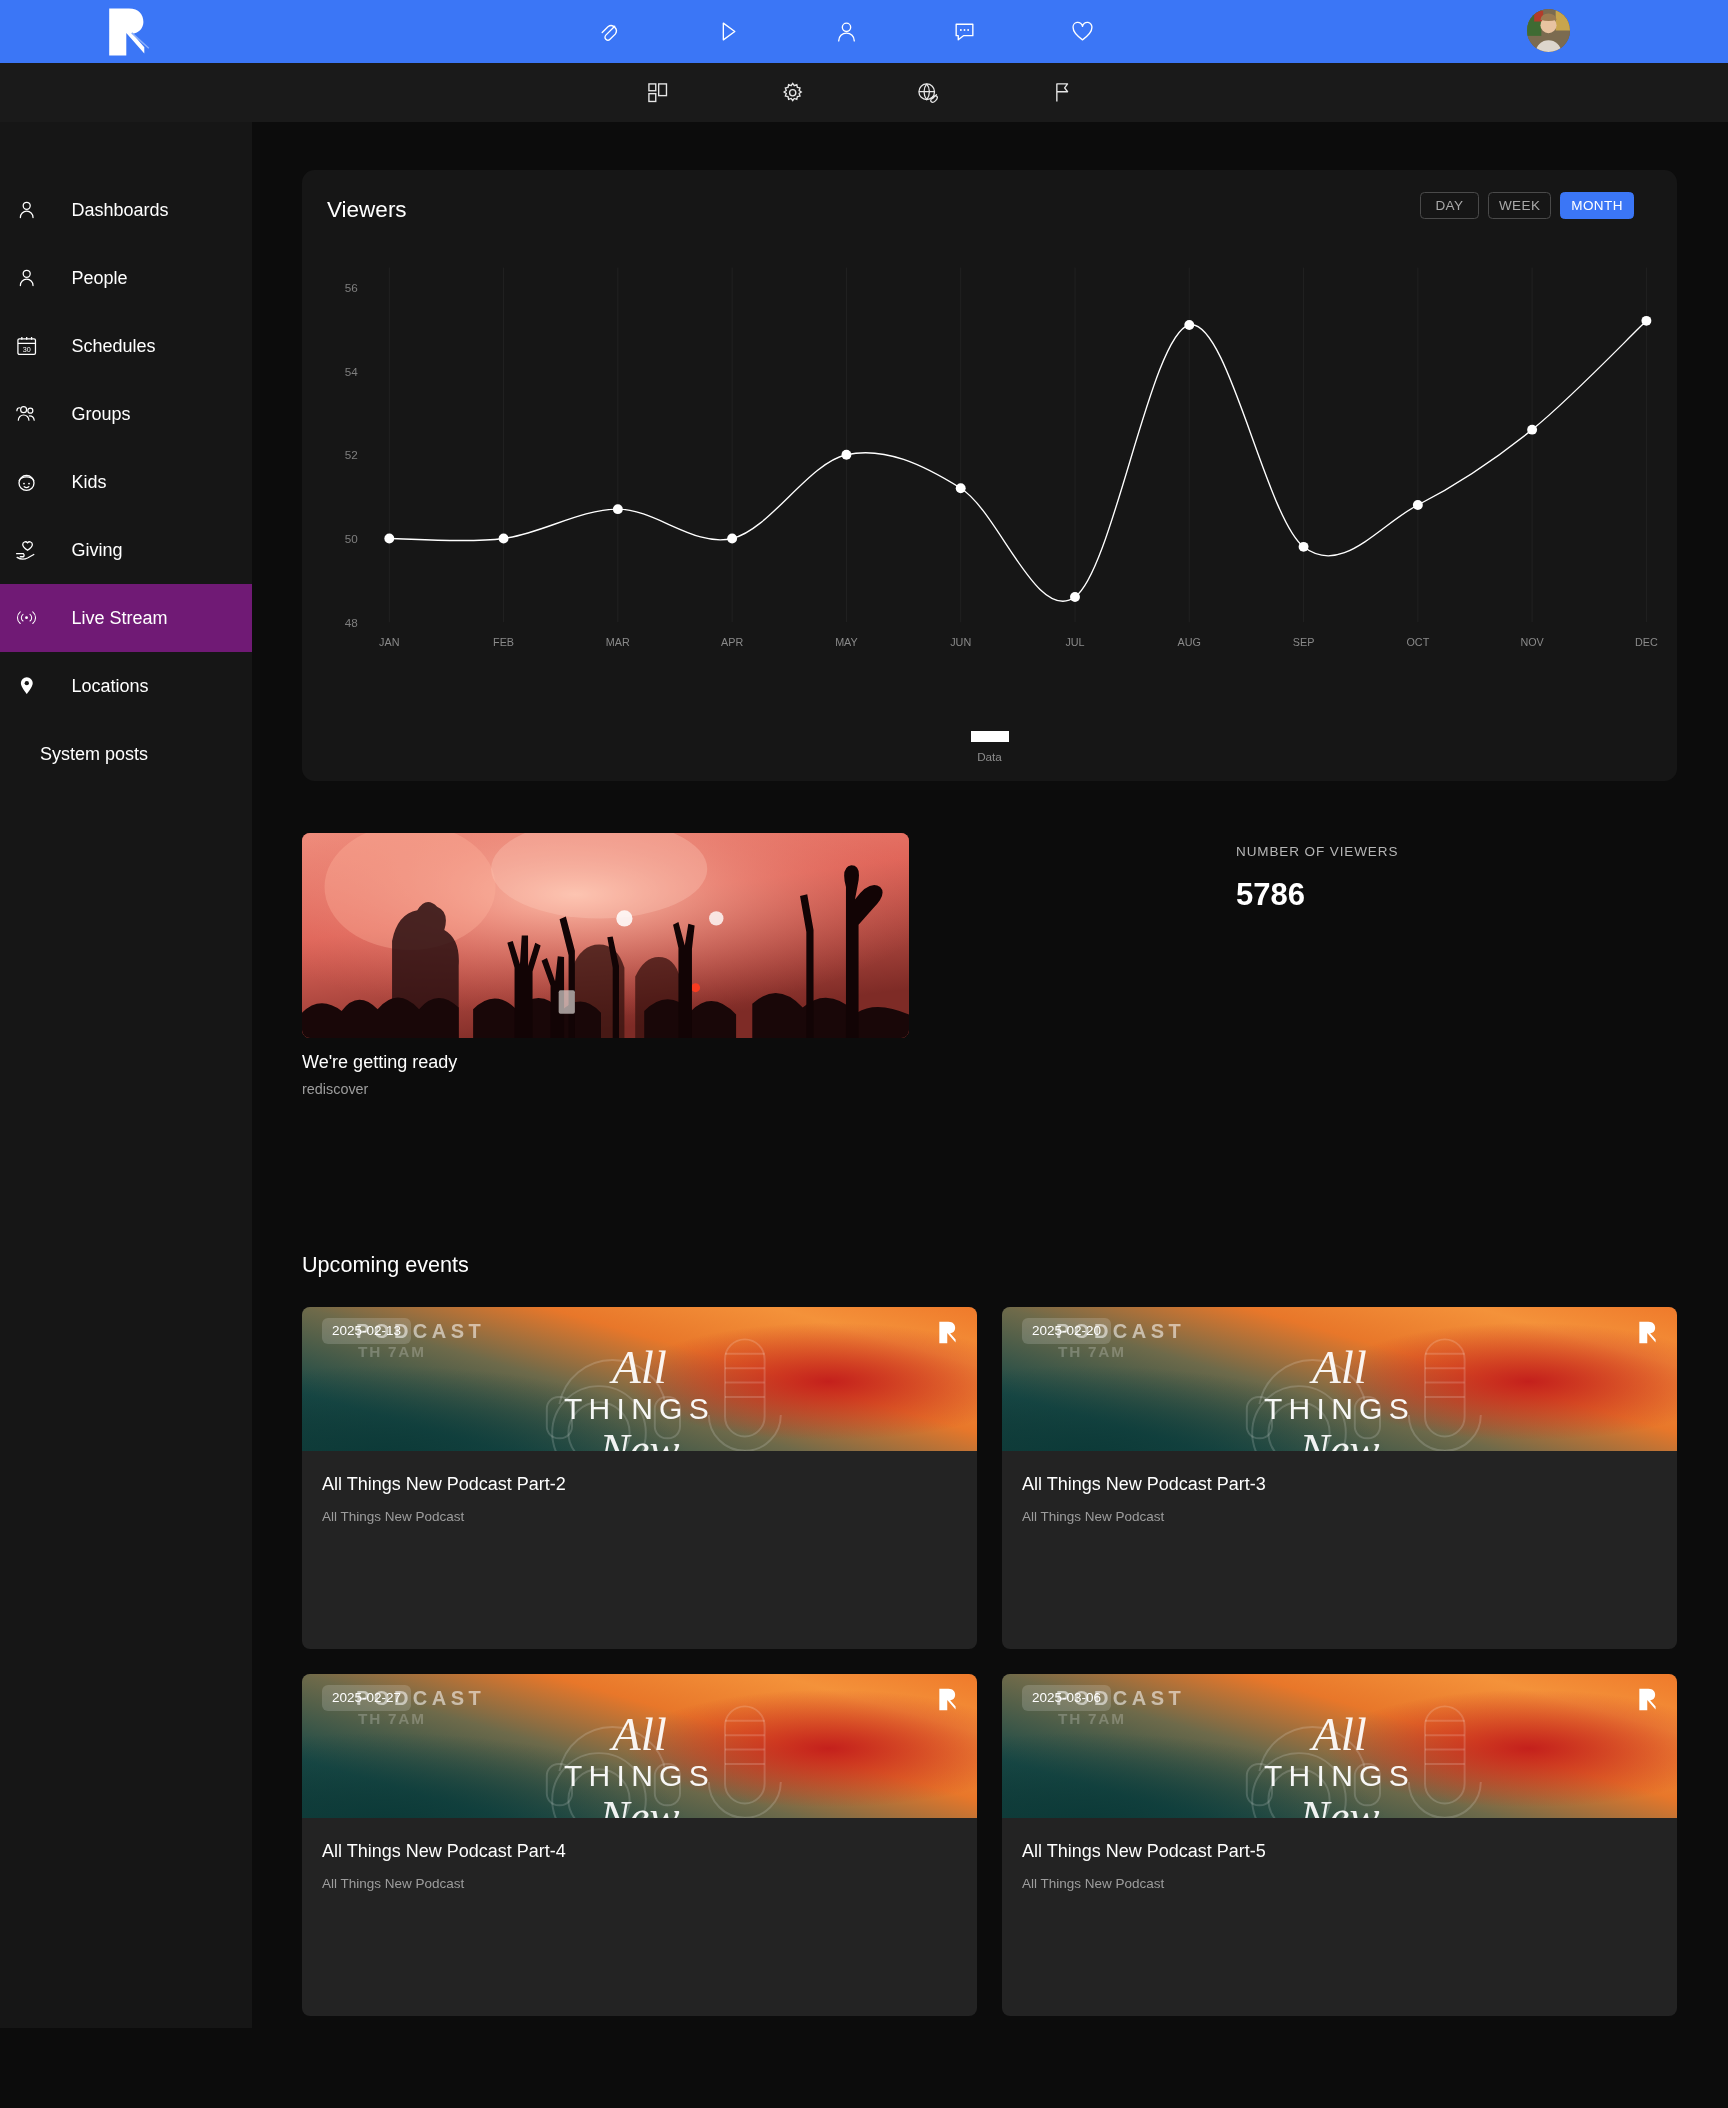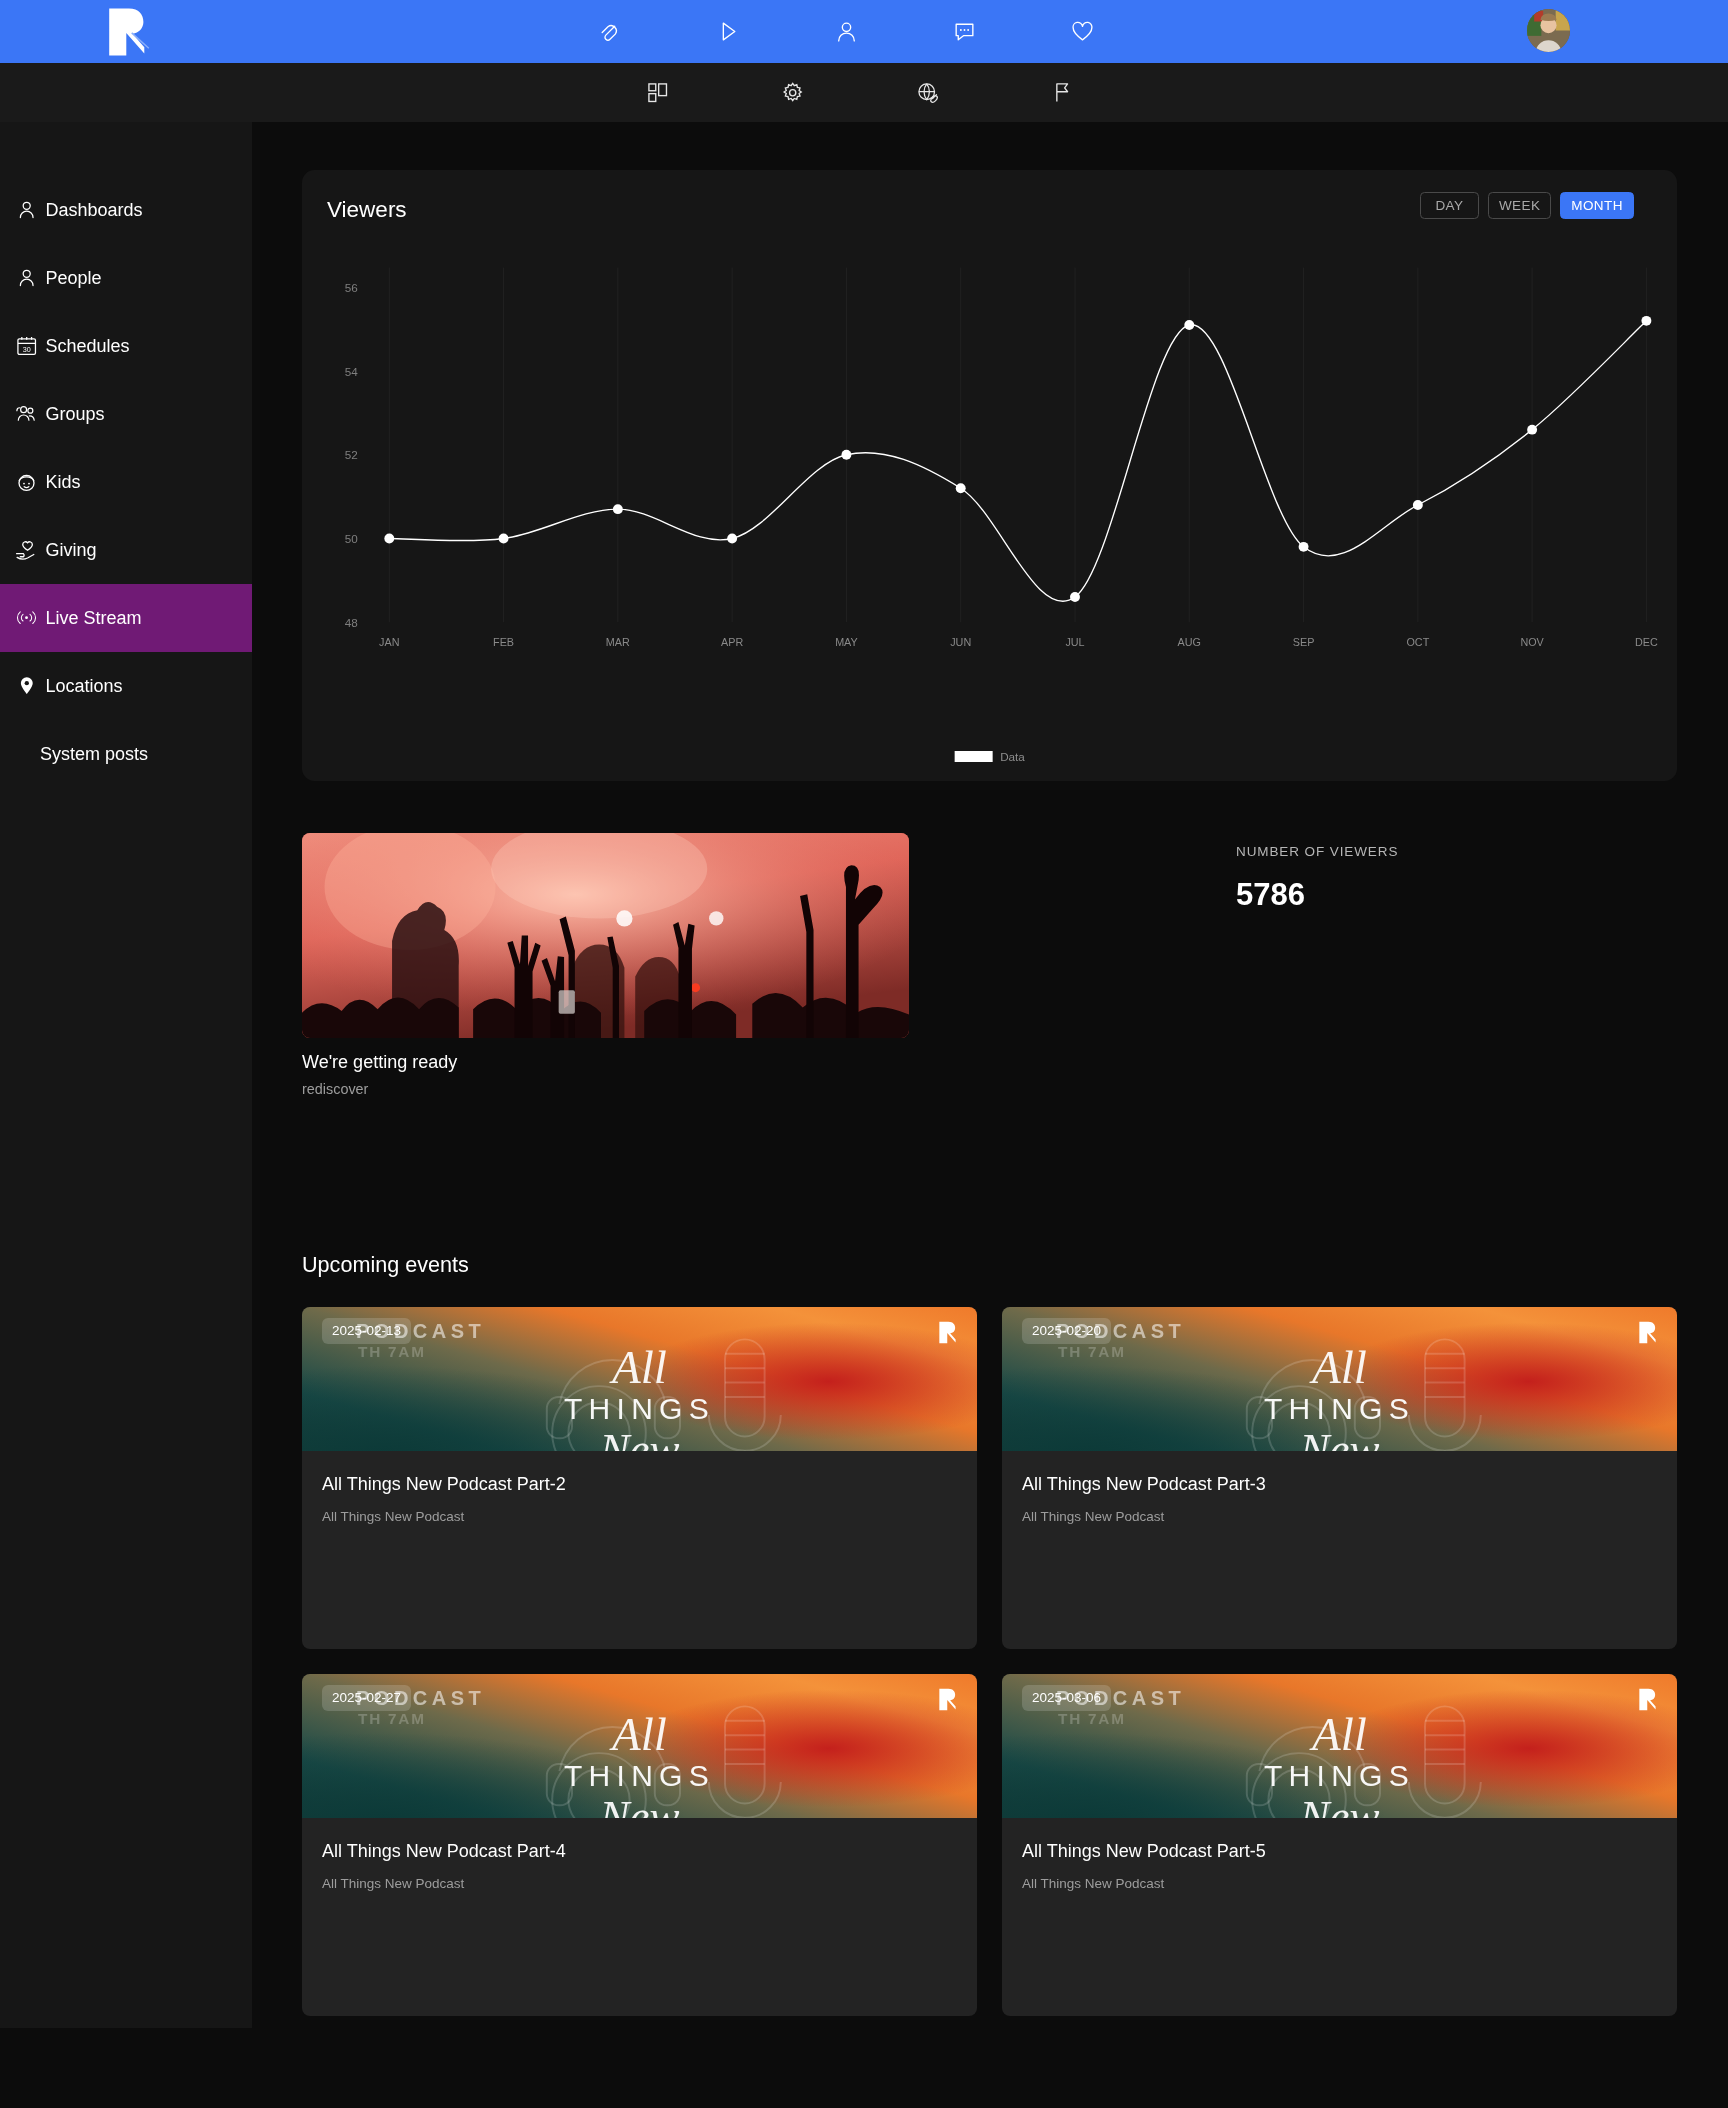--- a/index.html
+++ b/index.html
@@ -41,21 +41,21 @@
   }
   .subnav-inner .ic { width: 27px; height: 27px; display:flex; align-items:center; justify-content:center; cursor: pointer; }
 
   
   .sidebar {
     position: absolute; top: 122px; left: 0; width: 252px; height: 1906px;
     background: #161616;
   }
   .nav-item {
     height: 68px; display: flex; align-items: center; padding-left: 14.4px;
-    color: #fff; font-size: 18px; cursor: pointer; gap: 6px;
+    color: #fff; font-size: 18px; cursor: pointer; gap: 32px;
   }
   .nav-item .nic { width: 25px; height: 25px; display:flex; align-items:center; justify-content:center; flex: 0 0 25px; }
   .nav-item.active { background: #701a75; }
   .nav-label { line-height: 1; }
   .nav-item.plain { padding-left: 40px; }
 
   
   .main { position: absolute; top: 122px; left: 252px; width: 1476px; height: 1986px; background: #0c0c0c; padding: 0; }
 
   .card-chart {
@@ -68,21 +68,21 @@
   .range-btn {
     height: 27px; min-width: 59px; padding: 0 10px;
     display: flex; align-items: center; justify-content: center;
     border: 0.9px solid #4a4a4a; border-radius: 4.5px;
     color: #a9a9a9; font-size: 13.5px; background: transparent;
     cursor: pointer; letter-spacing: 0.4px;
   }
   .range-btn.active { background: #3b76f6; border-color: #3b76f6; color: #fff; }
 
   .plot { position: absolute; left: 0; top: 76px; width: 1375px; height: 450px; }
-  .legend { position: absolute; left: 50%; transform: translateX(-50%); bottom: 18px; display:flex; align-items:center; gap:8px; }
+  .legend { position: absolute; left: 50%; transform: translateX(-50%); bottom: 18px; display:flex; align-items:center; gap:8px;flex-direction:column; }
   .legend-swatch { width: 38px; height: 10.8px; background: #fff; }
   .legend-label { color: #8d8d8d; font-size: 11.7px; }
 
   .section-title { color: #fff; font-size: 21.6px; font-weight: 400; }
 
   .stream-wrap { position: absolute; left: 50px; top: 684px; width: 1375px; }
   .stream-row { position: relative; margin-top: 27px; height: 239px; }
   .stream-thumb {
     position: absolute; left: 0; top: 0; width: 607px; height: 205px; border-radius: 8px;
     overflow: hidden; background: #b5463c; cursor: pointer;

